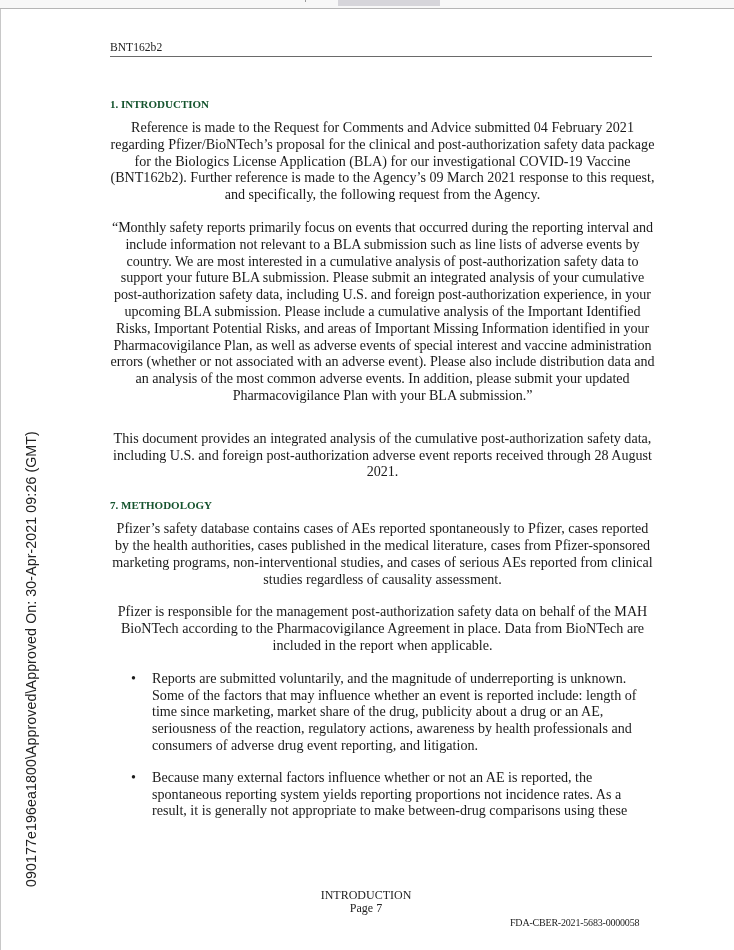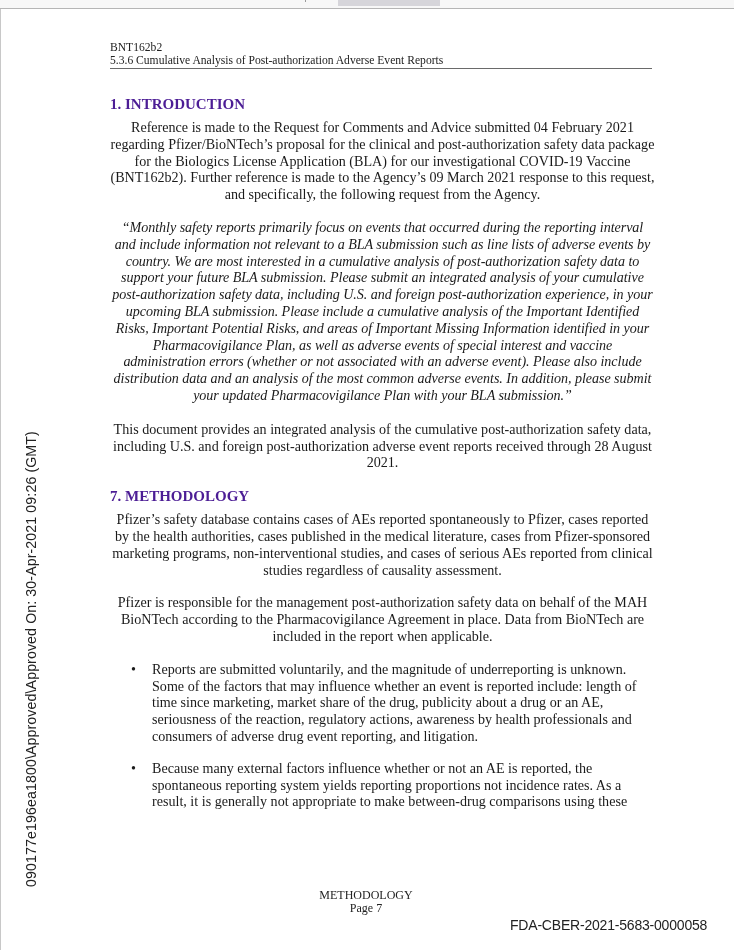--- a/index.html
+++ b/index.html
@@ -80,33 +80,32 @@
     }
     .content {
       position: absolute;
       left: 109px;
       top: 86px;
       width: 545px;
       font-size: 14.1px;
       line-height: 16.8px;
     }
     h2 {
-      font-size: 15px;
+      font-size: 11px;
       font-weight: bold;
       margin: 0 0 6px 0;
       line-height: 18px;
-      color: #4c1d95;
+      color: #14532d;
     }
     p {
       margin: 0 0 16px 0;
       text-align: center;
     }
     p.quote {
-      font-style: italic;
-      margin-bottom: 17px;
+      margin-bottom: 26px;
       letter-spacing: -0.05px;
     }
     ul.bullets {
       list-style: none;
       margin: 0;
       padding: 0 0 0 42px;
     }
     ul.bullets li {
       position: relative;
       margin-bottom: 15px;
@@ -123,42 +122,41 @@
       width: 130px;
       text-align: center;
       font-size: 12px;
       line-height: 13px;
       color: #222;
     }
     .footer-id {
       position: absolute;
       left: 509px;
       top: 908px;
-      font-family: Liberation Sans, sans-serif;
-      font-size: 14px;
+      font-family: Liberation Serif, serif;
+      font-size: 10px;
       color: #222;
       letter-spacing: -0.2px;
     }
   </style>
 </head>
 <body>
 
 <div class="viewer-topbar">
   <div class="scroll-tick"></div>
   <div class="scroll-thumb"></div>
 </div>
 
 <div class="page">
   <div class="side-stamp">
     <span>090177e196ea1800\Approved\Approved On: 30-Apr-2021 09:26 (GMT)</span>
   </div>
 
   <div class="header">
     <div>BNT162b2</div>
-    <div>5.3.6 Cumulative Analysis of Post-authorization Adverse Event Reports</div>
   </div>
 
   <div class="content">
     <h2>1.  INTRODUCTION</h2>
     <p>Reference is made to the Request for Comments and Advice submitted 04 February 2021 regarding Pfizer/BioNTech’s proposal for the clinical and post-authorization safety data package for the Biologics License Application (BLA) for our investigational COVID-19 Vaccine (BNT162b2). Further reference is made to the Agency’s 09 March 2021 response to this request, and specifically, the following request from the Agency.</p>
     <p class="quote">“Monthly safety reports primarily focus on events that occurred during the reporting interval and include information not relevant to a BLA submission such as line lists of adverse events by country. We are most interested in a cumulative analysis of post-authorization safety data to support your future BLA submission. Please submit an integrated analysis of your cumulative post-authorization safety data, including U.S. and foreign post-authorization experience, in your upcoming BLA submission. Please include a cumulative analysis of the Important Identified Risks, Important Potential Risks, and areas of Important Missing Information identified in your Pharmacovigilance Plan, as well as adverse events of special interest and vaccine administration errors (whether or not associated with an adverse event). Please also include distribution data and an analysis of the most common adverse events. In addition, please submit your updated Pharmacovigilance Plan with your BLA submission.”</p>
     <p>This document provides an integrated analysis of the cumulative post-authorization safety data, including U.S. and foreign post-authorization adverse event reports received through 28 August 2021.</p>
 
     <h2>7. METHODOLOGY</h2>
     <p>Pfizer’s safety database contains cases of AEs reported spontaneously to Pfizer, cases reported by the health authorities, cases published in the medical literature, cases from Pfizer-sponsored marketing programs, non-interventional studies, and cases of serious AEs reported from clinical studies regardless of causality assessment.</p>
@@ -170,17 +168,17 @@
         <span>Reports are submitted voluntarily, and the magnitude of underreporting is unknown. Some of the factors that may influence whether an event is reported include: length of time since marketing, market share of the drug, publicity about a drug or an AE, seriousness of the reaction, regulatory actions, awareness by health professionals and consumers of adverse drug event reporting, and litigation.</span>
       </li>
       <li>
         <span class="bullet">•</span>
         <span>Because many external factors influence whether or not an AE is reported, the spontaneous reporting system yields reporting proportions not incidence rates. As a result, it is generally not appropriate to make between-drug comparisons using these</span>
       </li>
     </ul>
   </div>
 
   <div class="footer-conf">
-    <div>METHODOLOGY</div>
+    <div>INTRODUCTION</div>
     <div>Page 7</div>
   </div>
   <div class="footer-id">FDA-CBER-2021-5683-0000058</div>
 </div>
 
 </body></html>

